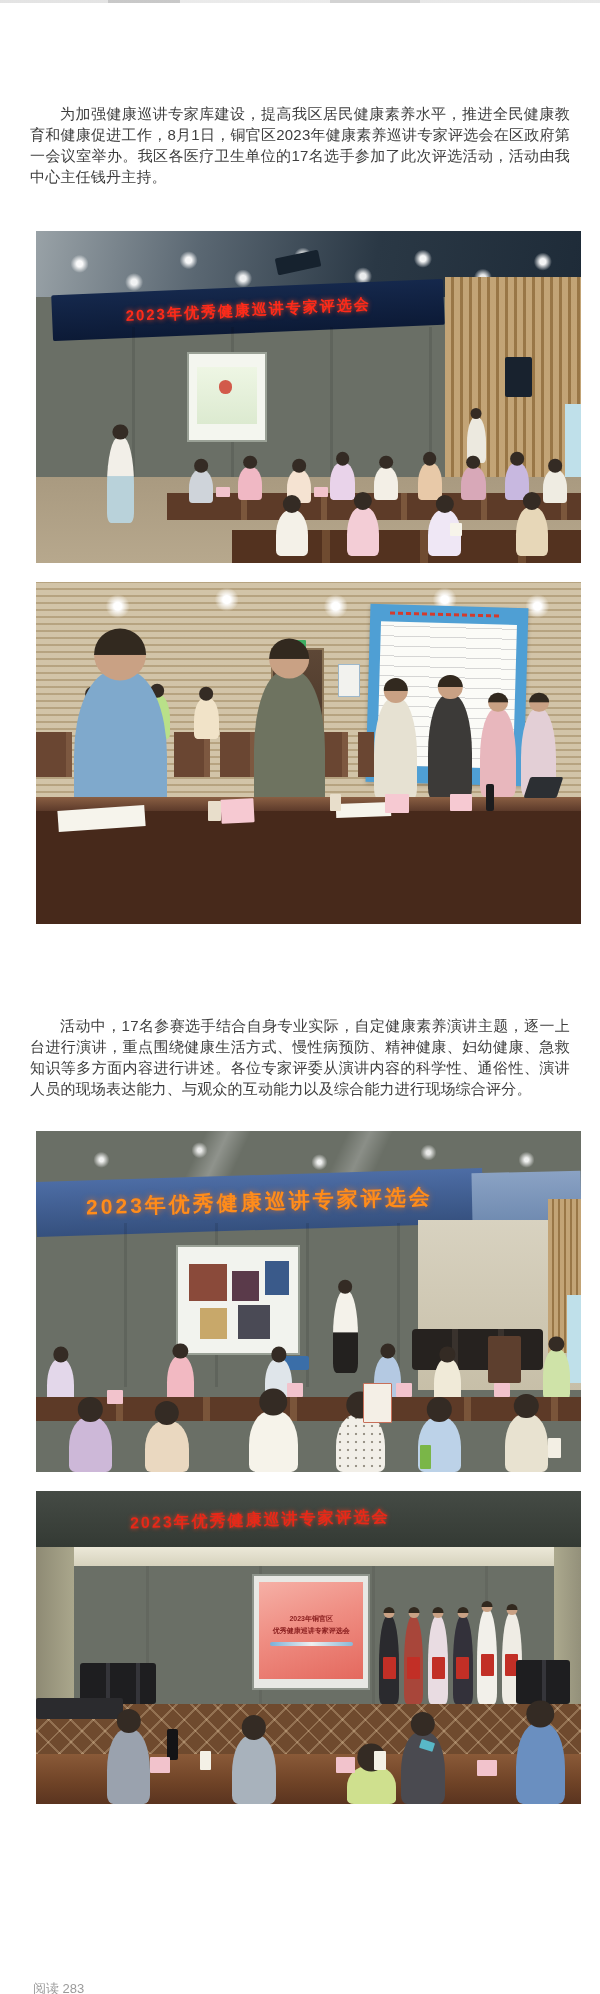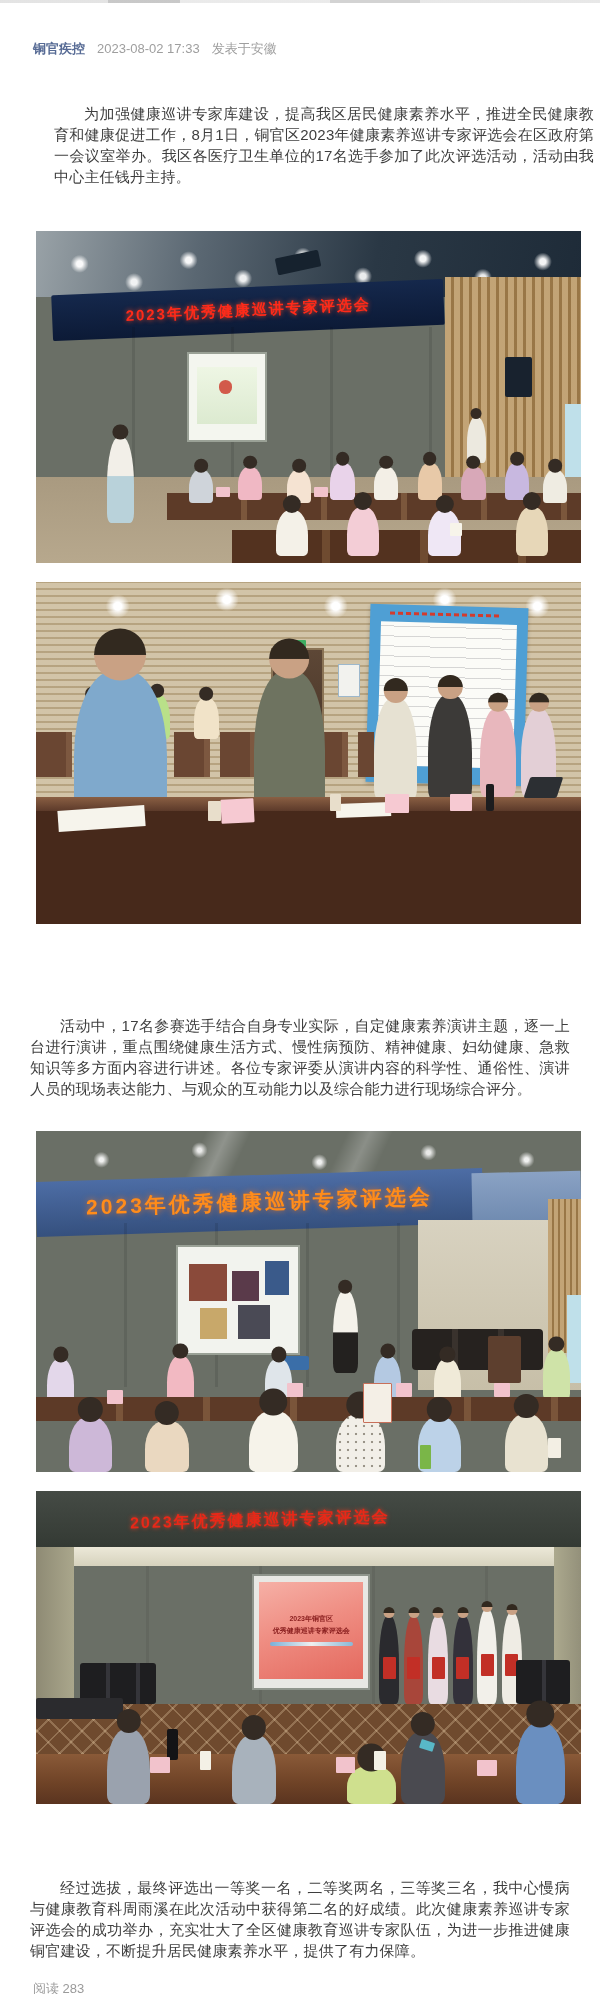--- a/index.html
+++ b/index.html
@@ -27,27 +27,22 @@
   .cup{position:absolute;background:#efe9da;border-radius:1px;}
   .paper{position:absolute;background:#f6f4ec;}
 </style>
 </head>
 <body>
 
 <div class="page">
   <div class="topfrag"></div>
 
 
-  <div class="byline">
-    <span class="account">铜官疾控</span>
-    <span>2023-08-02 17:33</span>
-    <span>发表于安徽</span>
-  </div>
-
-  <p class="para" style="top:88px;margin-left:24px;">为加强健康巡讲专家库建设，提高我区居民健康素养水平，推进全民健康教育和健康促进工作，8月1日，铜官区2023年健康素养巡讲专家评选会在区政府第一会议室举办。我区各医疗卫生单位的17名选手参加了此次评选活动，活动由我中心主任钱丹主持。</p>
+
+  <p class="para" style="top:88px;">为加强健康巡讲专家库建设，提高我区居民健康素养水平，推进全民健康教育和健康促进工作，8月1日，铜官区2023年健康素养巡讲专家评选会在区政府第一会议室举办。我区各医疗卫生单位的17名选手参加了此次评选活动，活动由我中心主任钱丹主持。</p>
 
   <div class="ph" style="top:231px;height:332px;">
     <div class="ab" style="left:0;top:0;width:100%;height:20%;
       background:linear-gradient(100deg,#99a2a7 0%,#5a6772 30%,#2a3845 62%,#1e2b38 100%);"></div>
     <div class="ab" style="left:0;top:0;width:100%;height:22%;
       background-image:
        radial-gradient(circle at 8% 45%,rgba(255,255,255,.95) 0 3px,transparent 9px),
        radial-gradient(circle at 18% 70%,rgba(255,255,255,.9) 0 3px,transparent 9px),
        radial-gradient(circle at 28% 40%,rgba(255,255,255,.95) 0 3px,transparent 9px),
        radial-gradient(circle at 38% 65%,rgba(255,255,255,.9) 0 3px,transparent 9px),
@@ -272,16 +267,15 @@
     <div class="pp" style="left:88%;top:74%;width:9%;height:26%;background:#6a8fc0;"></div>
     <div class="ab" style="left:24%;top:76%;width:2%;height:10%;background:#141416;border-radius:2px;"></div>
     <div class="card" style="left:21%;top:85%;width:3.5%;height:5%;"></div>
     <div class="card" style="left:55%;top:85%;width:3.5%;height:5%;"></div>
     <div class="card" style="left:81%;top:86%;width:3.5%;height:5%;"></div>
     <div class="cup" style="left:30%;top:83%;width:2.2%;height:6%;background:#f4f1e6;"></div>
     <div class="cup" style="left:62%;top:83%;width:2.2%;height:6%;background:#f4f1e6;"></div>
     <div class="ab" style="left:70.5%;top:80%;width:2.6%;height:3%;background:#58b8c8;border-radius:1px;transform:rotate(18deg);"></div>
   </div>
 
-  <p class="para" style="top:1862px;">经过选拔，最终评选出一等奖一名，二等奖两名，三等奖三名，我中心慢病与健康教育科周雨溪在此次活动中获得第二名的好成绩。此次健康素养巡讲专家评选会的成功举办，充实壮大了全区健康教育巡讲专家队伍，为进一步推进健康铜官建设，不断提升居民健康素养水平，提供了有力保障。</p>
 
   <div class="read">阅读 283</div>
 </div>
 
 </body></html>

